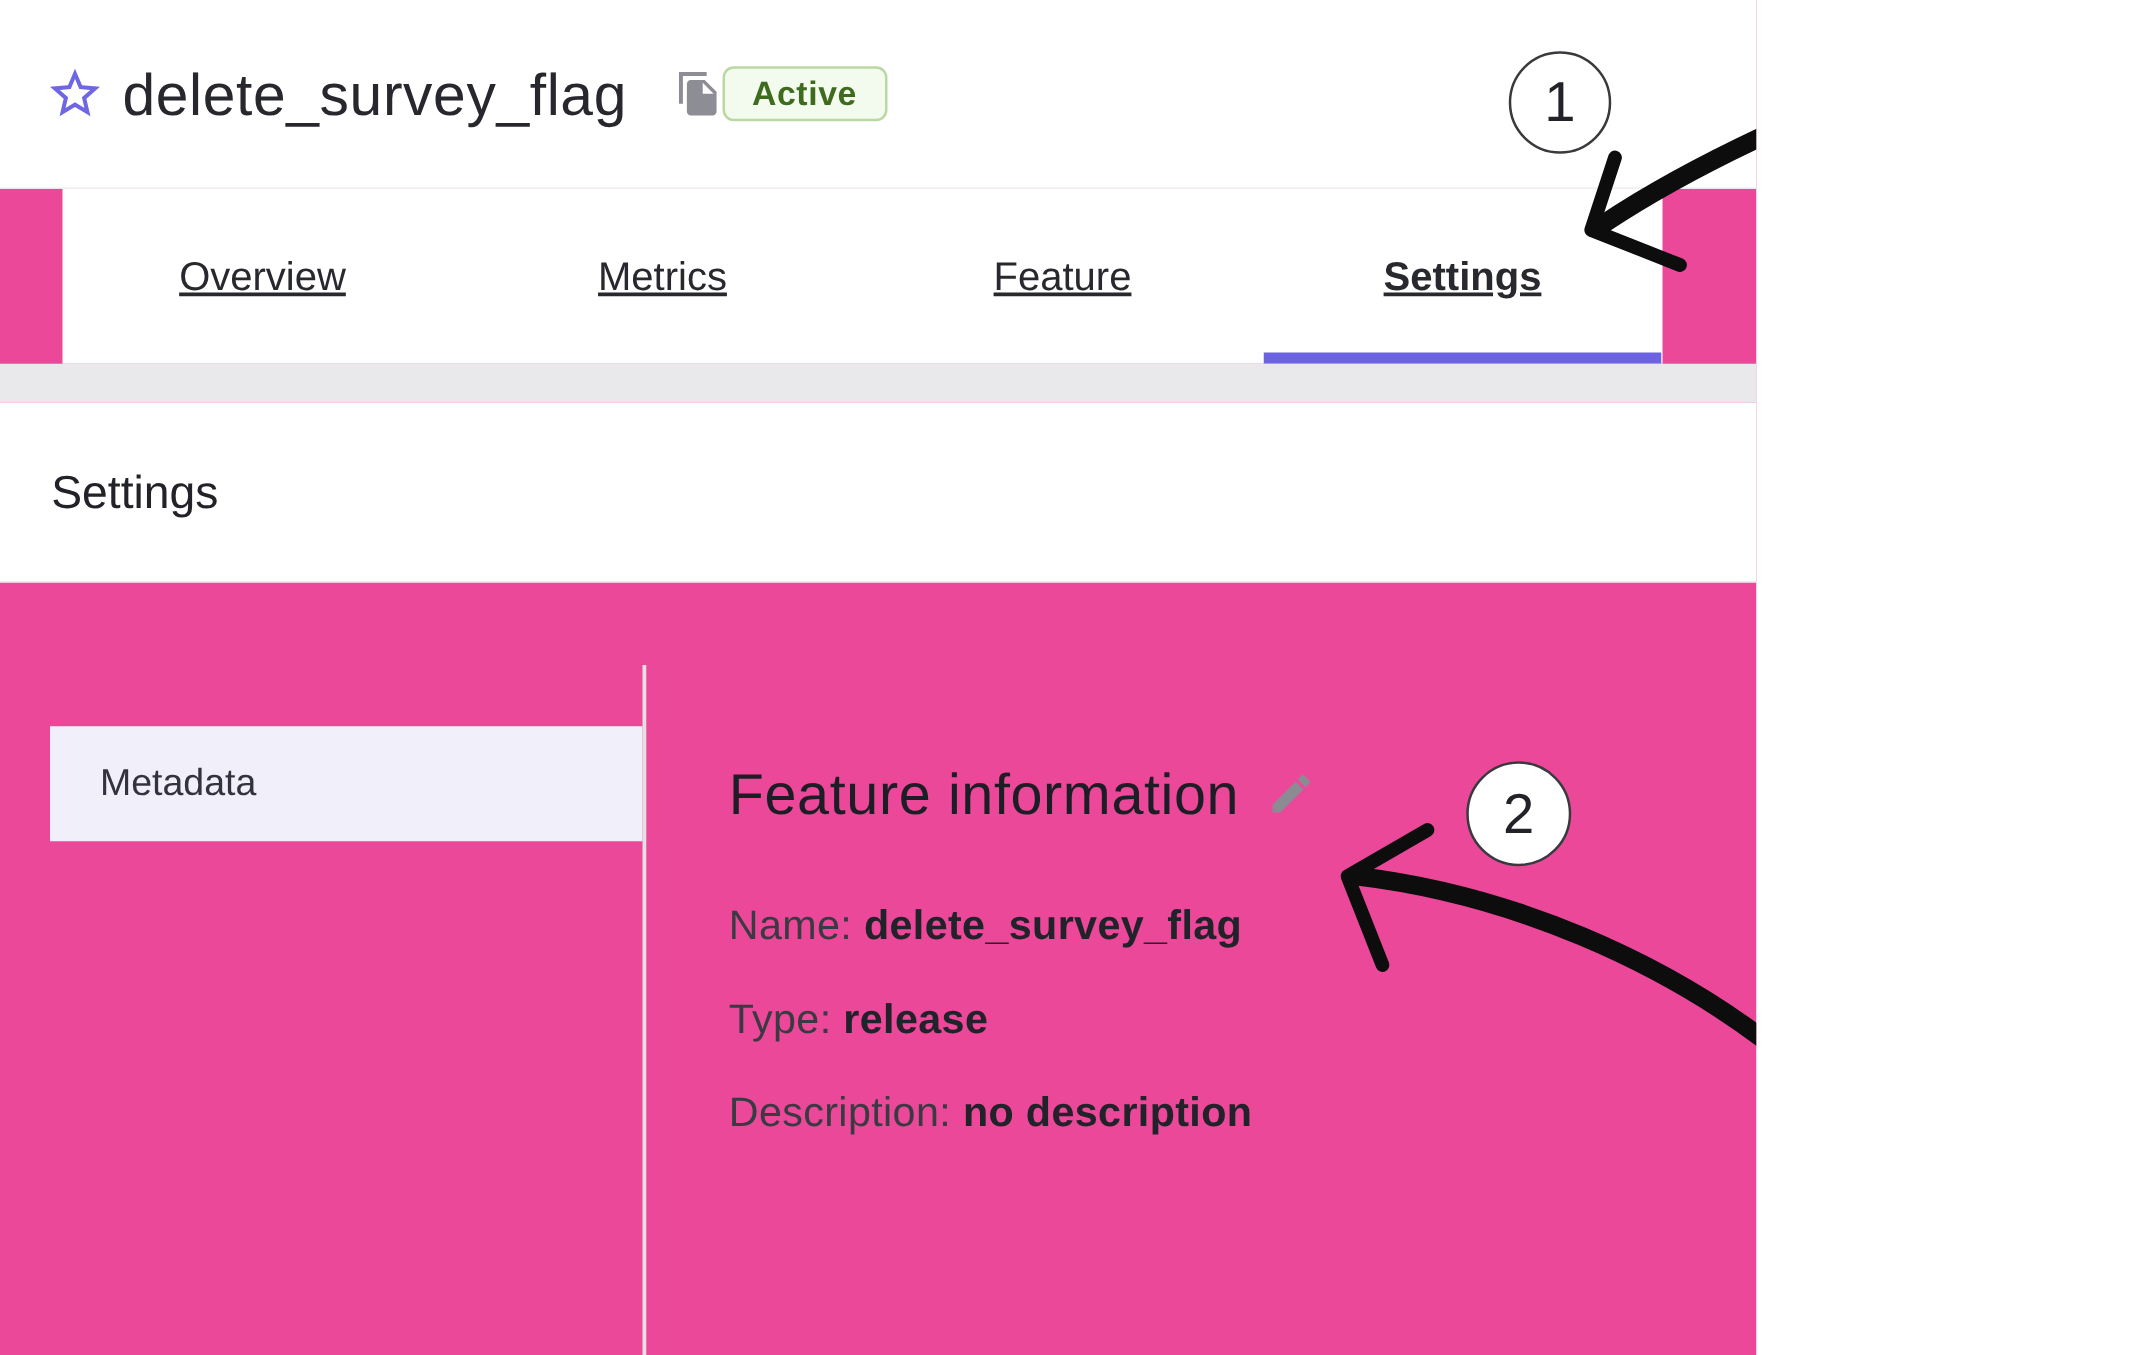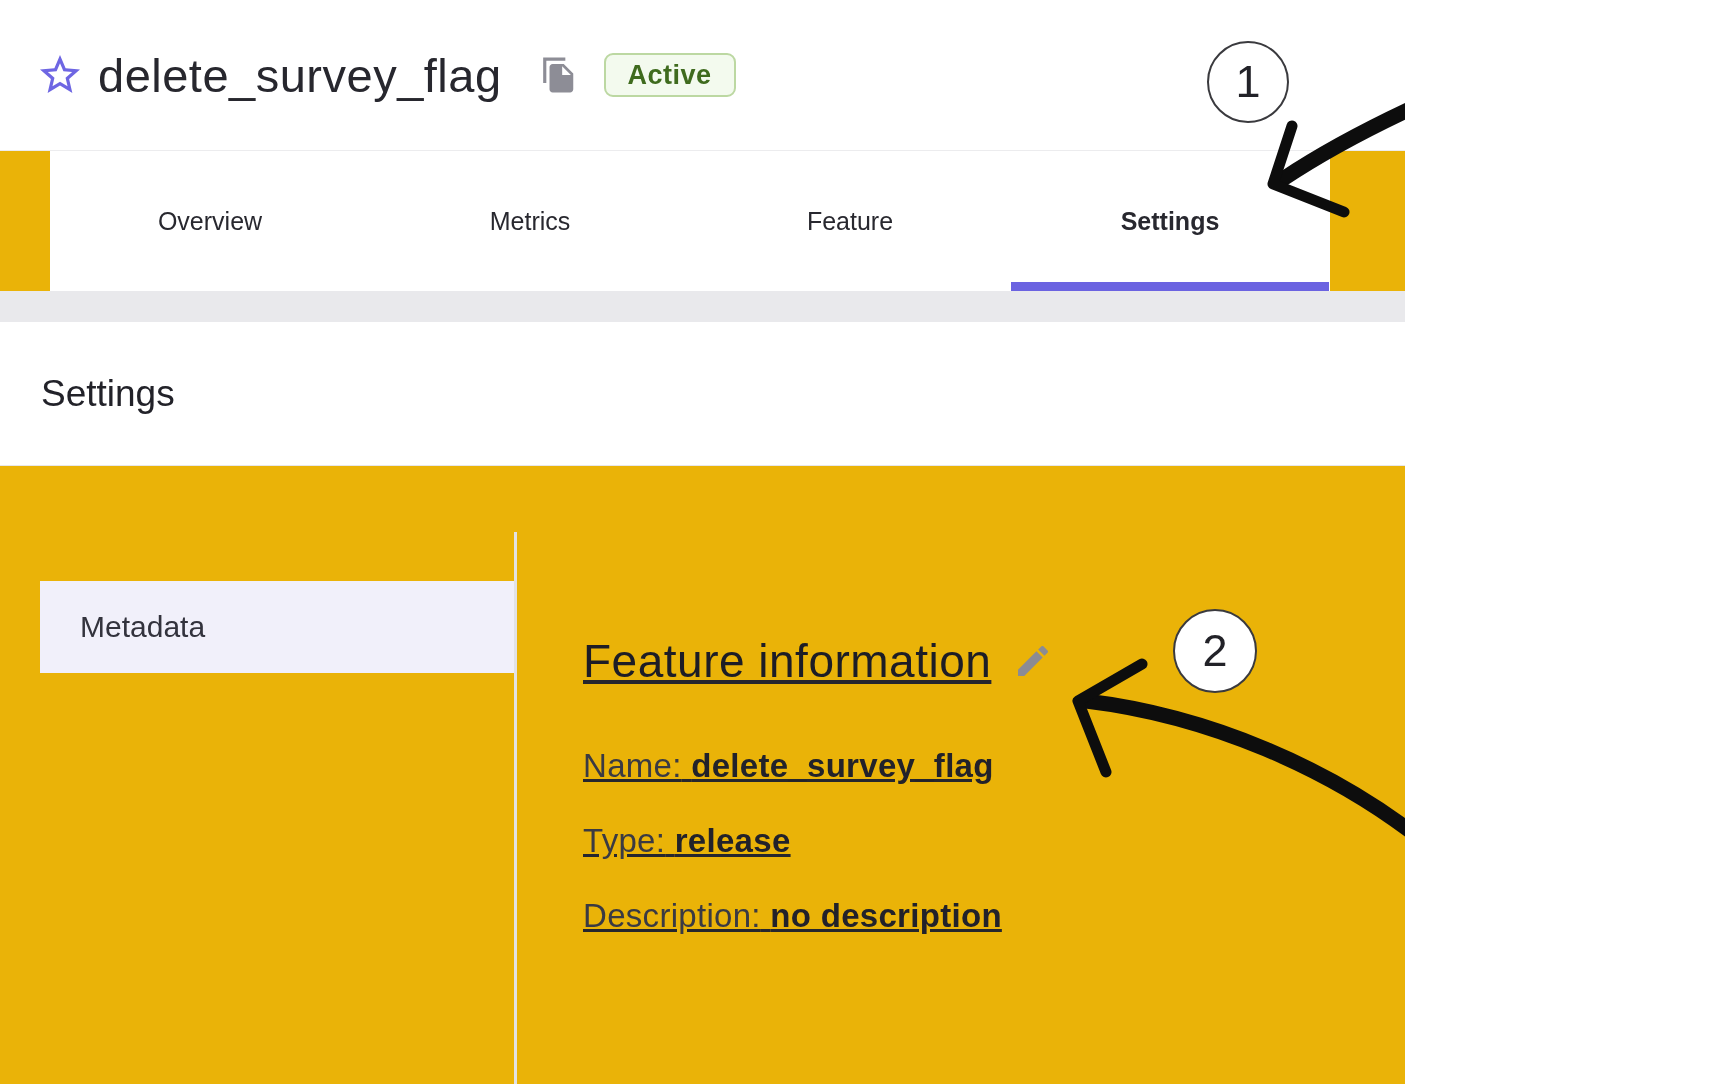--- a/index.html
+++ b/index.html
@@ -1,61 +1,61 @@
 <!DOCTYPE html>
 <html><head>
 <meta charset="utf-8">
 <style>
   html,body{margin:0;padding:0;background:#fff;}
   .page{
-    position:relative;width:1405px;height:1084px;overflow:hidden;background:#eab308;
+    position:relative;width:1405px;height:1084px;overflow:hidden;background:#ec4899;
     font-family:"Liberation Sans", sans-serif;color:#26262e;
   }
   
   .header{
     position:absolute;top:0;left:0;right:0;height:150px;background:#fff;
     border-bottom:1px solid #ececee;display:flex;align-items:center;
   }
   .star{width:48px;height:48px;margin-left:36px;flex:0 0 auto;cursor:pointer;}
   .flag-title{margin-left:14px;font-size:47px;letter-spacing:0.5px;color:#27272e;}
   .copy-btn{width:38px;height:38px;margin-left:38px;cursor:pointer;}
   .badge{
-    margin-left:26px;height:44px;box-sizing:border-box;padding:16px 22px;
+    height:44px;box-sizing:border-box;padding:16px 22px;
     display:flex;align-items:center;border-radius:9px;
     background:#f3faee;border:2px solid #bcd8a2;
     color:#3f6b1e;font-size:27px;font-weight:700;letter-spacing:0.5px;
   }
   
   .tabbar{
     position:absolute;top:151px;left:50px;right:75px;height:140px;
     display:flex;background:#fff;
   }
   .tab{
     position:relative;flex:1;display:flex;align-items:center;justify-content:center;
-    font-size:25px;color:#28282f;cursor:pointer;
+    font-size:32px;color:#28282f;cursor:pointer;text-decoration:underline;
   }
   .tab.active{font-weight:700;}
   .tab.active .tab-underline{
     position:absolute;left:1px;right:1px;bottom:0;height:9px;background:#6b63e1;
   }
   .grayband{position:absolute;top:291px;left:0;right:0;height:31px;background:#e9e9ec;}
   
   .section-head{
     position:absolute;top:322px;left:0;right:0;height:144px;background:#fff;
     border-bottom:1px solid #e7e7ea;display:flex;align-items:center;padding-left:41px;
     box-sizing:border-box;font-size:37px;color:#222229;
   }
   
   .side-item{
     position:absolute;left:40px;top:581px;width:474px;height:92px;background:#f1f0fa;
     display:flex;align-items:center;padding-left:40px;box-sizing:border-box;
     font-size:30px;color:#33333d;cursor:pointer;
   }
   .vdivider{position:absolute;left:514px;top:532px;bottom:0;width:3px;background:#e2e2e5;}
-  .panel{position:absolute;left:583px;top:633px;width:700px;text-decoration:underline;}
+  .panel{position:absolute;left:583px;top:607px;width:700px;}
   .panel-heading{display:flex;align-items:center;gap:22px;height:56px;}
   .panel-title{font-size:46px;color:#1d1d26;letter-spacing:0.5px;line-height:56px;}
   .edit-btn{width:40px;height:40px;cursor:pointer;}
   .fields{margin-top:56px;}
   .field-row{font-size:33px;line-height:42px;color:#3a3a43;margin-top:33px;letter-spacing:0.3px;}
   .field-row:first-child{margin-top:0;}
   .field-row b{font-weight:700;color:#22222a;}
   
   .overlay{position:absolute;inset:0;width:1716px;height:1084px;pointer-events:none;}
   .circle-note{

